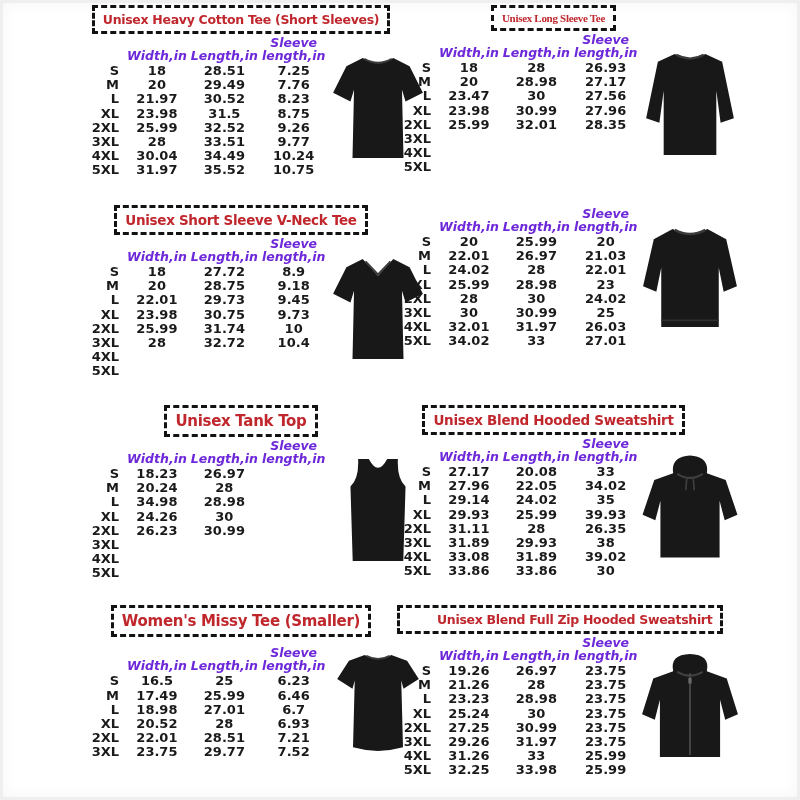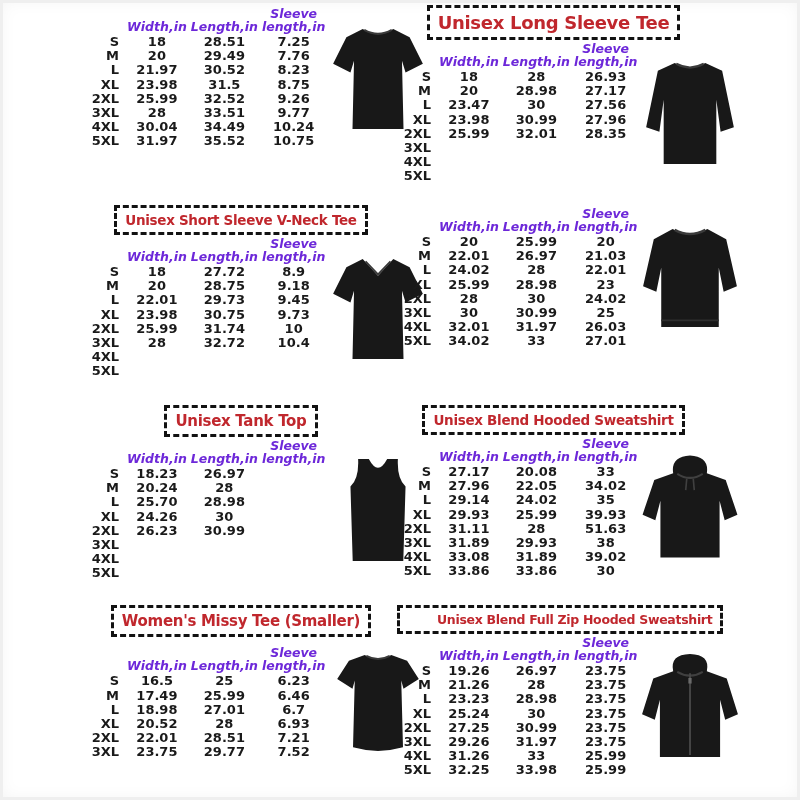--- a/index.html
+++ b/index.html
@@ -126,20 +126,25 @@
       <path d="M33.5 20 Q30 3.5 50 3 Q70 3.5 66.5 20 L86 27 L97 62 L84.5 67.5 L79.5 48 L79.5 104 L20.5 104 L20.5 48 L15.5 67.5 L3 62 L14 27 Z" fill="#181818"></path>
       <path d="M37.5 20.5 Q50 28 62.5 20.5" fill="none" stroke="#404040" stroke-width="2"></path>
       <path d="M50 22 L50 102" stroke="#484848" stroke-width="1.8" fill="none"></path>
       <rect x="48.4" y="26.5" width="3.2" height="5.5" fill="#6a6a6a"></rect>
     </symbol>
   </defs>
 </svg>
 
 <main class="sheet">
   <section class="panel">
+    <div class="title-wrap">
+      <div class="title-box">
+        <h2 class="title" style="font-size: 12.5px;">Unisex Heavy Cotton Tee (Short Sleeves)</h2>
+      </div>
+    </div>
     <div class="panel-body">
       <table class="size-table">
         <colgroup>
           <col class="c-size">
             <col class="c-w">
             <col class="c-l">
             <col class="c-s">
         </colgroup>
         <thead>
           <tr>
@@ -207,21 +212,21 @@
         <svg>
             <use href="#short-sleeve-tee" xlink:href="#short-sleeve-tee"></use>
           </svg>
       </div>
     </div>
   </section>
 
   <section class="panel">
     <div class="title-wrap">
       <div class="title-box">
-        <h2 class="title" style="font-size: 18px;">Unisex Long Sleeve Tee</h2>
+        <h2 class="title" style="font-size: 11px; font-family: Liberation Serif, serif;">Unisex Long Sleeve Tee</h2>
       </div>
     </div>
     <div class="panel-body">
       <table class="size-table">
         <colgroup>
           <col class="c-size">
             <col class="c-w">
             <col class="c-l">
             <col class="c-s">
         </colgroup>
@@ -491,21 +496,21 @@
               <td></td>
             </tr>
             <tr>
               <td class="size">M</td>
               <td>20.24</td>
               <td>28</td>
               <td></td>
             </tr>
             <tr>
               <td class="size">L</td>
-              <td>25.70</td>
+              <td>34.98</td>
               <td>28.98</td>
               <td></td>
             </tr>
             <tr>
               <td class="size">XL</td>
               <td>24.26</td>
               <td>30</td>
               <td></td>
             </tr>
             <tr>
@@ -589,21 +594,21 @@
             <tr>
               <td class="size">XL</td>
               <td>29.93</td>
               <td>25.99</td>
               <td>39.93</td>
             </tr>
             <tr>
               <td class="size">2XL</td>
               <td>31.11</td>
               <td>28</td>
-              <td>51.63</td>
+              <td>26.35</td>
             </tr>
             <tr>
               <td class="size">3XL</td>
               <td>31.89</td>
               <td>29.93</td>
               <td>38</td>
             </tr>
             <tr>
               <td class="size">4XL</td>
               <td>33.08</td>

